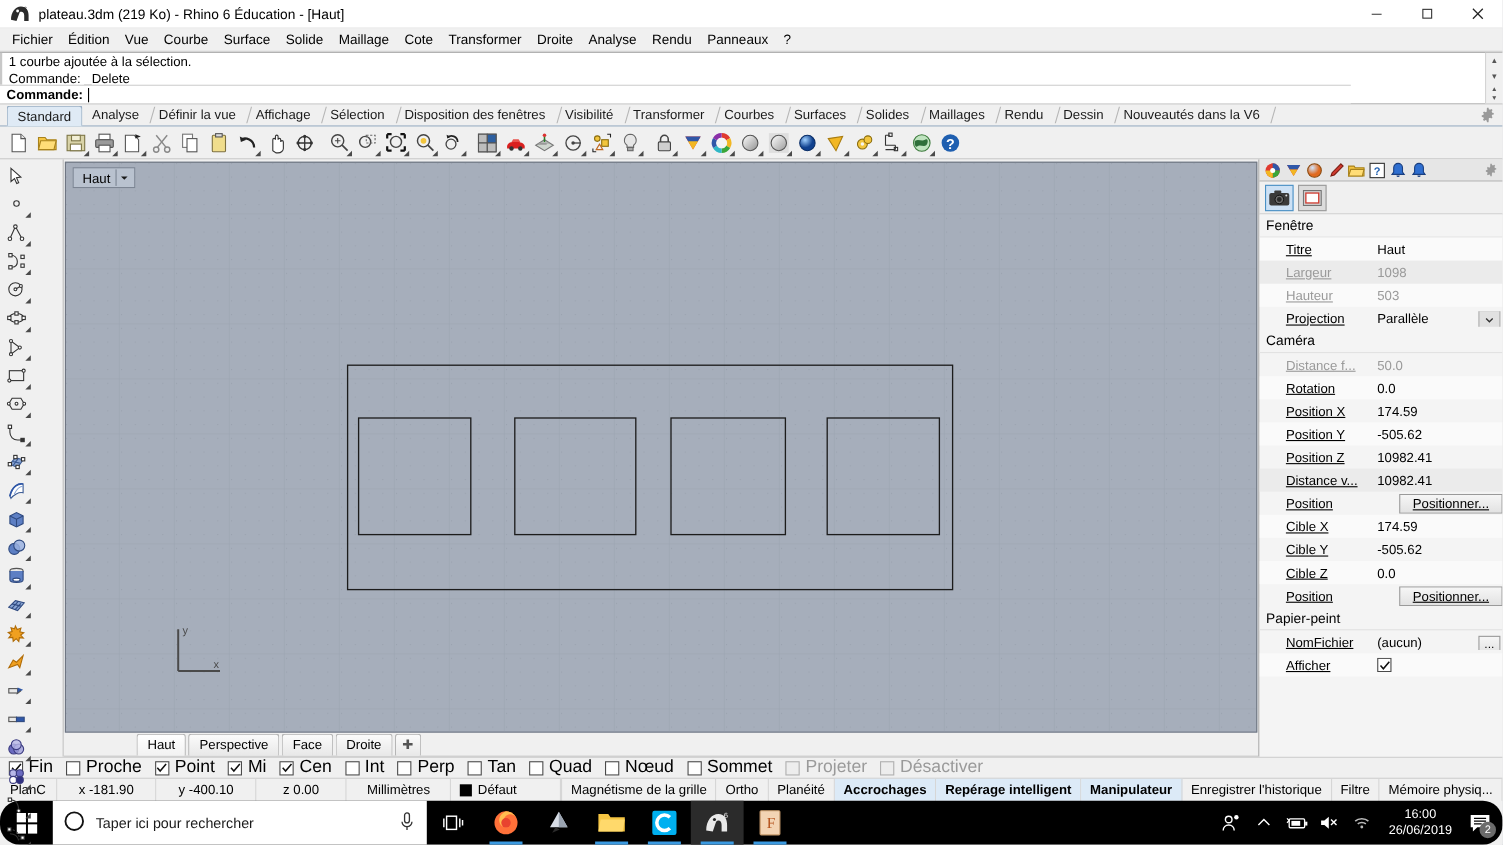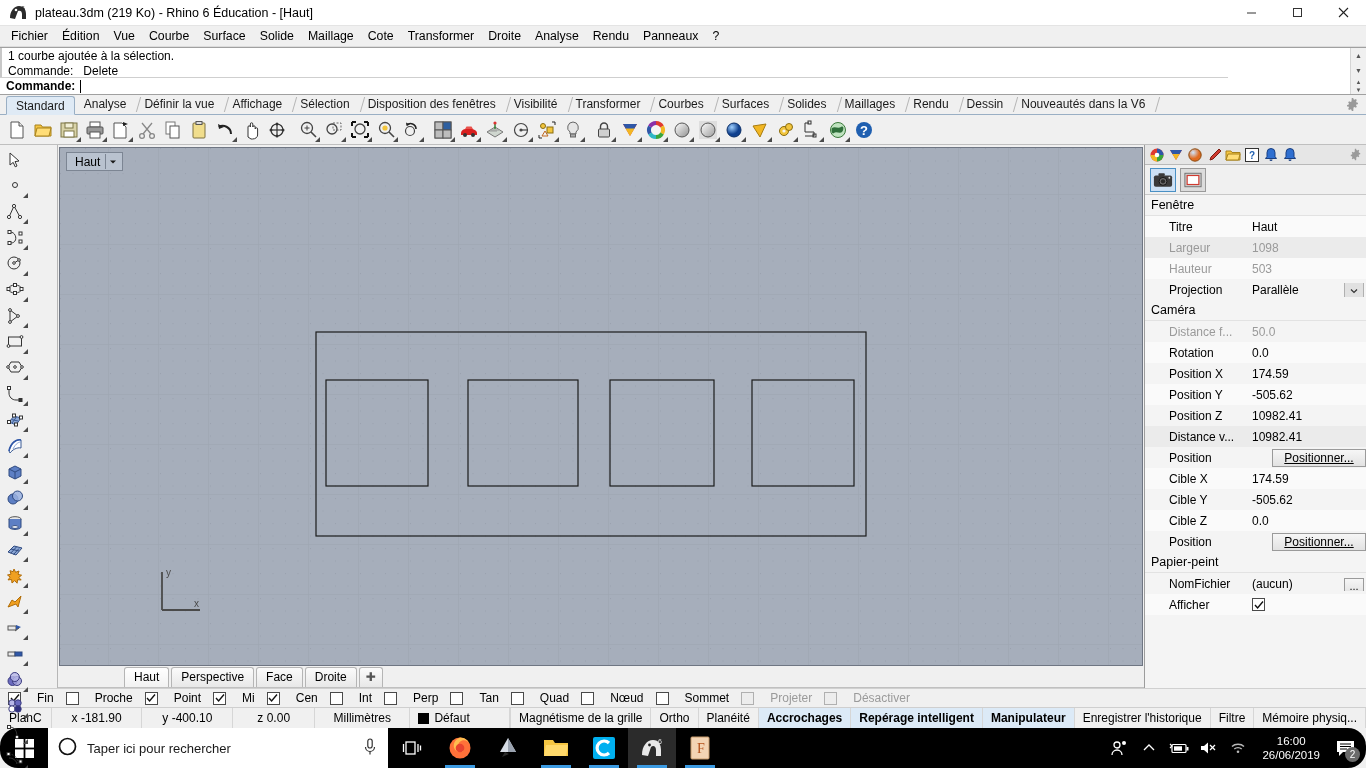--- a/index.html
+++ b/index.html
@@ -155,21 +155,21 @@
   .rp-sub .sb { width: 26px; height: 24px; display:flex;align-items:center;justify-content:center; }
   .rp-sub .sb.sel { background: #cde1f5; border: 1px solid #4a90c4; }
   .rp-sub .sb.sel2 { background: #dcdcdc; border: 1px solid #9a9a9a; }
   .proplist { flex: 1 1 auto; overflow: hidden; background: #f4f4f4; }
   .grouphdr {
     font-size: 12.5px; padding: 3px 0 3px 6px; background: #f4f4f4; color:#000;
     border-bottom: 1px solid #e2e2e2;
   }
   .prow { display: flex; height: 21px; align-items: center; font-size: 12px; }
   .prow:nth-child(even) { background: #fafafa; }
-  .prow .pk { flex: 0 0 103px; padding-left: 24px; white-space: nowrap; overflow:hidden; }
+  .prow .pk { flex: 0 0 103px; padding-left: 24px; white-space: nowrap; overflow:hidden;text-decoration:underline; }
   .prow .pv { flex: 1 1 auto; padding-left: 4px; white-space: nowrap; overflow:hidden; position: relative; display:flex; align-items:center;}
   .prow.dis .pk, .prow.dis .pv { color: #9a9a9a; }
   .prow.alt { background: #ebebeb; }
   .pv .combo {
     position: absolute; right: 2px; top: -1px; width: 20px; height: 19px; background: #e1e1e1;
     border: 1px solid #b0b0b0; display: flex; align-items: center; justify-content: center;
   }
   .pv .btn {
     width: 94px; height: 18px; background: linear-gradient(#f6f6f6,#e2e2e2);
     border: 1px solid #9a9a9a; display: flex; align-items: center; justify-content: center;
@@ -185,21 +185,21 @@
     display: inline-flex; align-items: center; justify-content: center; flex: 0 0 13px;
   }
   .cbx.dis { border-color:#b0b0b0; background:#ededed; }
   .cbx svg { display:block; }
 
   
   .osnapbar {
     flex: 0 0 19px; display: flex; align-items: center; gap: 0;
     background: #f0f0f0; padding-left: 8px; border-top: 1px solid #d0d0d0;
   }
-  .osnapbar .ob { display:flex; align-items:center; gap:16px; margin-right: 12px; font-size: 12px; text-align: center;}
+  .osnapbar .ob { display:flex; align-items:center; gap:5px; margin-right: 12px; font-size: 16px; text-align: center;}
   .osnapbar .ob.dis { color: #9a9a9a; }
 
   
   .statusbar {
     flex: 0 0 21px; display: flex; align-items: stretch; background: #f0f0f0;
     border-top: 1px solid #cfcfcf; font-size: 12px;
   }
   .statusbar .sc {
     display: flex; align-items: center; justify-content: center; padding: 0 8px;
     border-right: 1px solid #d6d6d6; white-space: nowrap;

